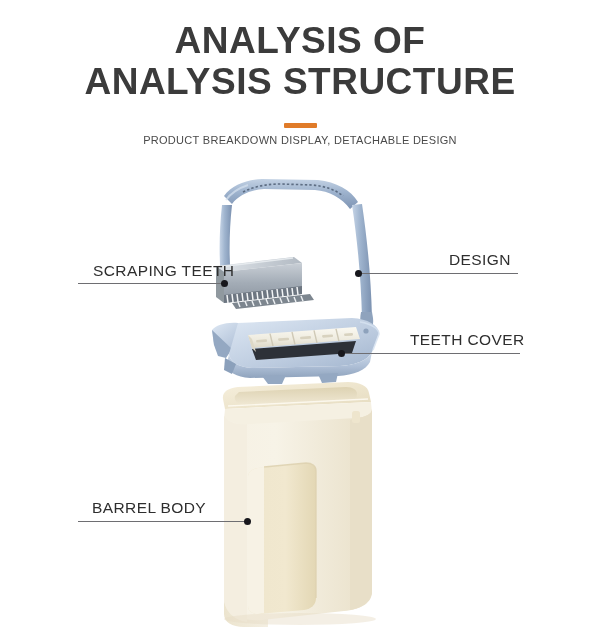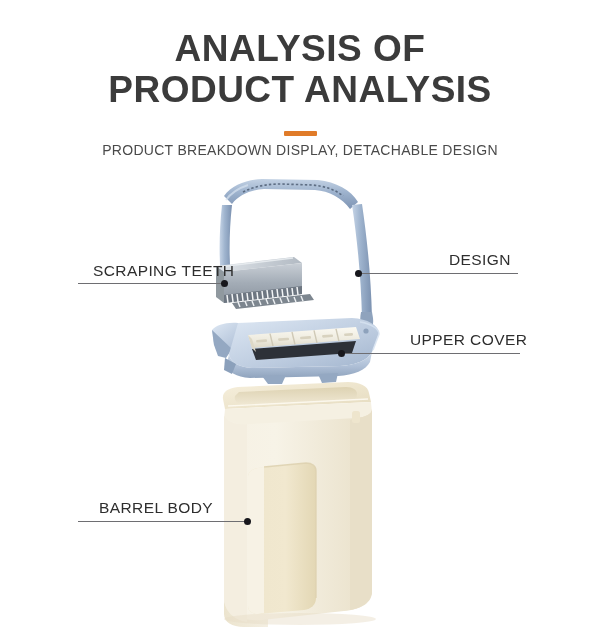--- a/index.html
+++ b/index.html
@@ -24,21 +24,21 @@
 
   
   .header {
     position: absolute;
     top: 0; left: 0;
     width: 600px;
     text-align: center;
   }
   .title {
     margin: 0;
-    padding-top: 28px;
+    padding-top: 20px;
     font-size: 37px;
     line-height: 41px;
     font-weight: bold;
     letter-spacing: 0.5px;
     color: #3b3b3b;
     font-family: "Liberation Sans", sans-serif;
   }
   .title .line2 { display: block; }
   .divider-wrap {
     margin-top: 12px;
@@ -47,21 +47,21 @@
   .divider {
     display: inline-block;
     width: 33px;
     height: 5px;
     border-radius: 1px;
     background: #e07b29;
   }
   .subtitle {
     margin: 0;
     padding-top: 14px;
-    font-size: 14px;
+    font-size: 11px;
     letter-spacing: 0.3px;
     color: #4a4a4a;
     font-weight: normal;
   }
 
   
   .callout { position: absolute; }
   .callout .ctext {
     position: absolute;
     font-size: 15.5px;
@@ -89,21 +89,21 @@
   #callout-scraping-teeth .cdot  { left: 221px; top: 280px; }
 
   #callout-handle .ctext { left: 449px; top: 252px; }
   #callout-handle .cline { left: 358px; top: 273px; width: 160px; }
   #callout-handle .cdot  { left: 355px; top: 270px; }
 
   #callout-upper-cover .ctext { left: 410px; top: 332px; }
   #callout-upper-cover .cline { left: 342px; top: 353px; width: 178px; }
   #callout-upper-cover .cdot  { left: 338px; top: 350px; }
 
-  #callout-barrel-body .ctext { left: 99px; top: 500px; }
+  #callout-barrel-body .ctext { left: 92px; top: 500px; }
   #callout-barrel-body .cline { left: 78px; top: 521px; width: 170px; }
   #callout-barrel-body .cdot  { left: 244px; top: 518px; }
 
   
   .product {
     position: absolute;
     left: 0; top: 0;
     width: 600px;
     height: 640px;
     pointer-events: none;
@@ -111,21 +111,21 @@
   .product svg { display: block; }
 </style>
 </head>
 <body>
 
 <div class="page">
 
   <div class="header">
     <h1 class="title">
       <span>ANALYSIS OF</span>
-      <span class="line2">PRODUCT ANALYSIS</span>
+      <span class="line2">ANALYSIS STRUCTURE</span>
     </h1>
     <div class="divider-wrap">
       <span class="divider"></span>
     </div>
     <p class="subtitle">PRODUCT BREAKDOWN DISPLAY, DETACHABLE DESIGN</p>
   </div>
 
   <div class="product">
     <svg width="600" height="640" viewBox="0 0 600 640" xmlns="http://www.w3.org/2000/svg">
       <defs>
@@ -335,21 +335,21 @@
     <span class="cdot"></span>
   </div>
 
   <div class="callout" id="callout-handle">
     <span class="ctext">DESIGN</span>
     <span class="cline"></span>
     <span class="cdot"></span>
   </div>
 
   <div class="callout" id="callout-upper-cover">
-    <span class="ctext">UPPER COVER</span>
+    <span class="ctext">TEETH COVER</span>
     <span class="cline"></span>
     <span class="cdot"></span>
   </div>
 
   <div class="callout" id="callout-barrel-body">
     <span class="ctext">BARREL BODY</span>
     <span class="cline"></span>
     <span class="cdot"></span>
   </div>
 

